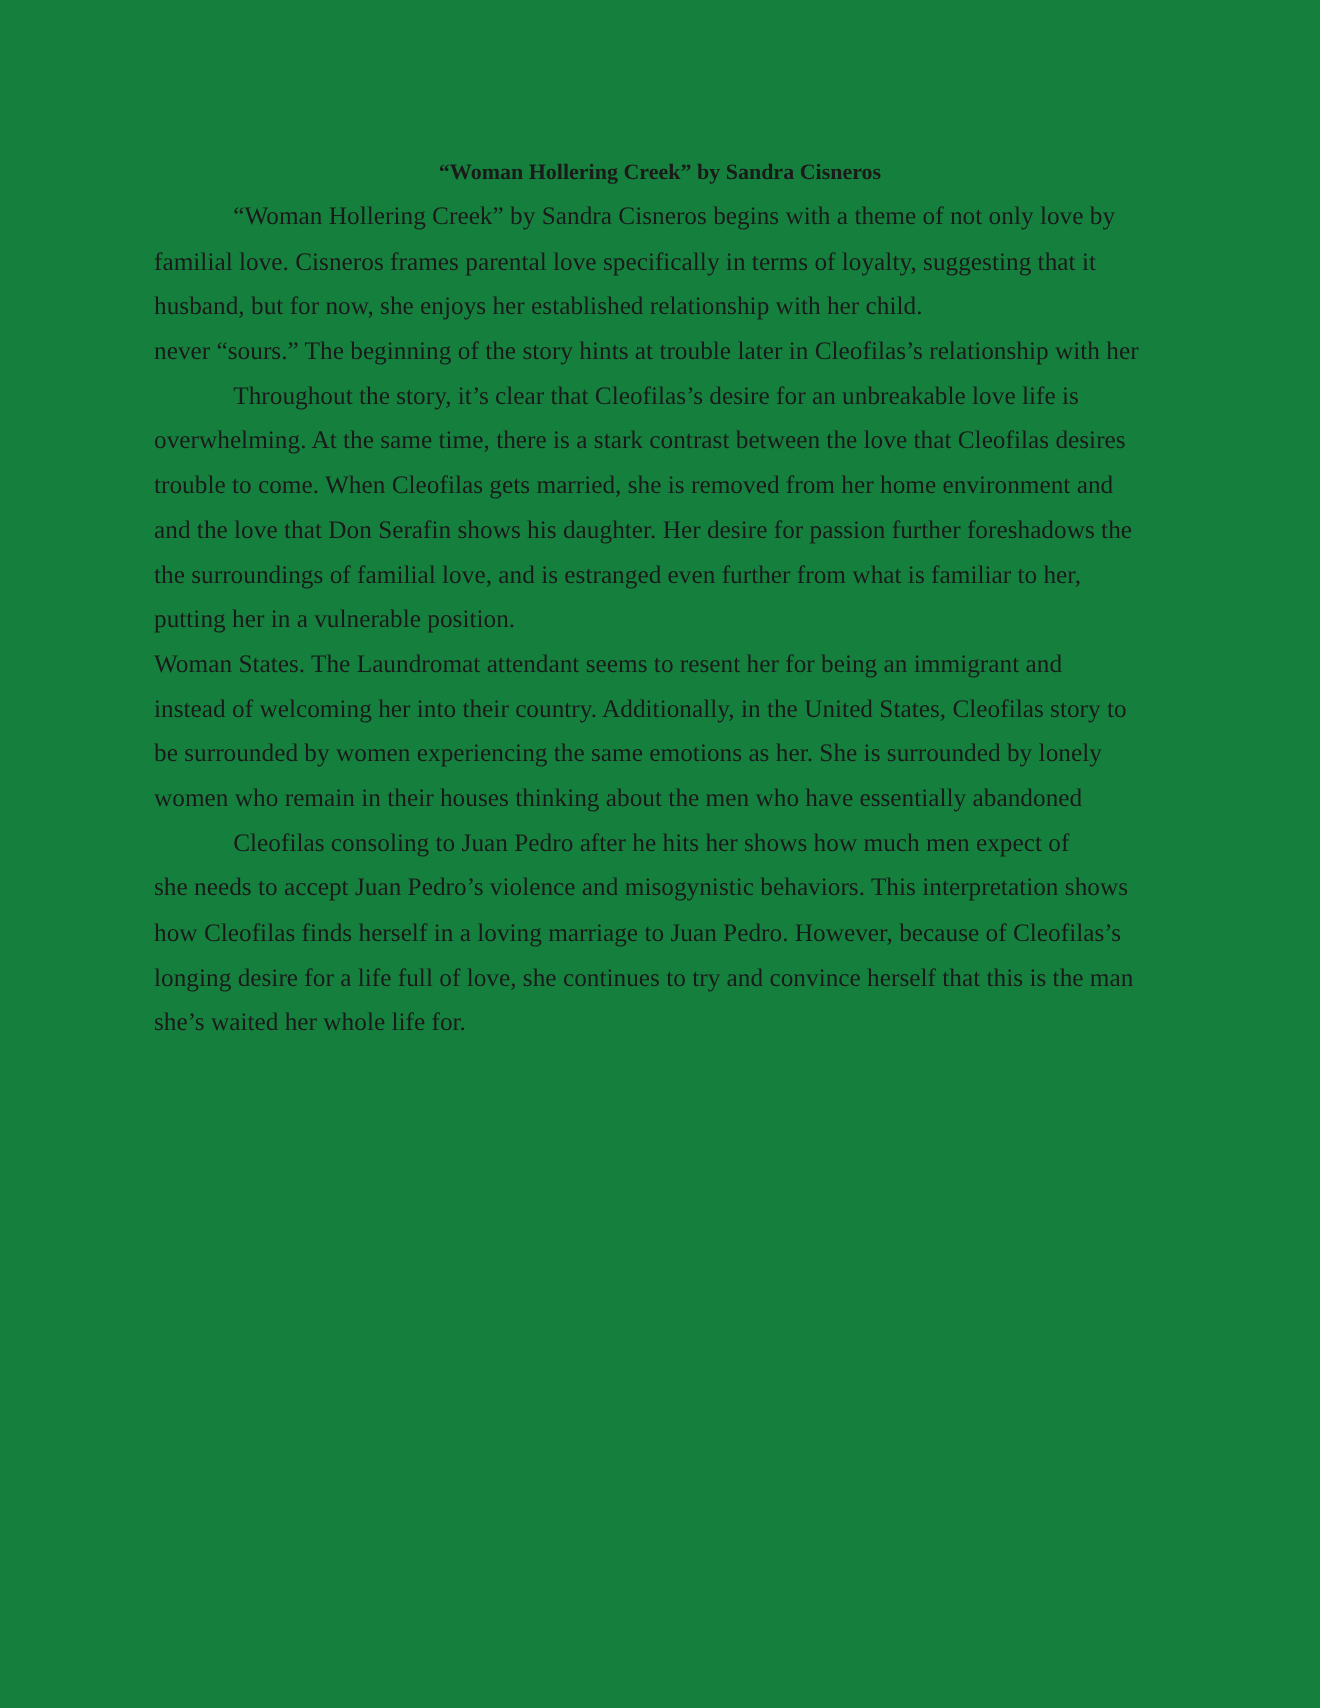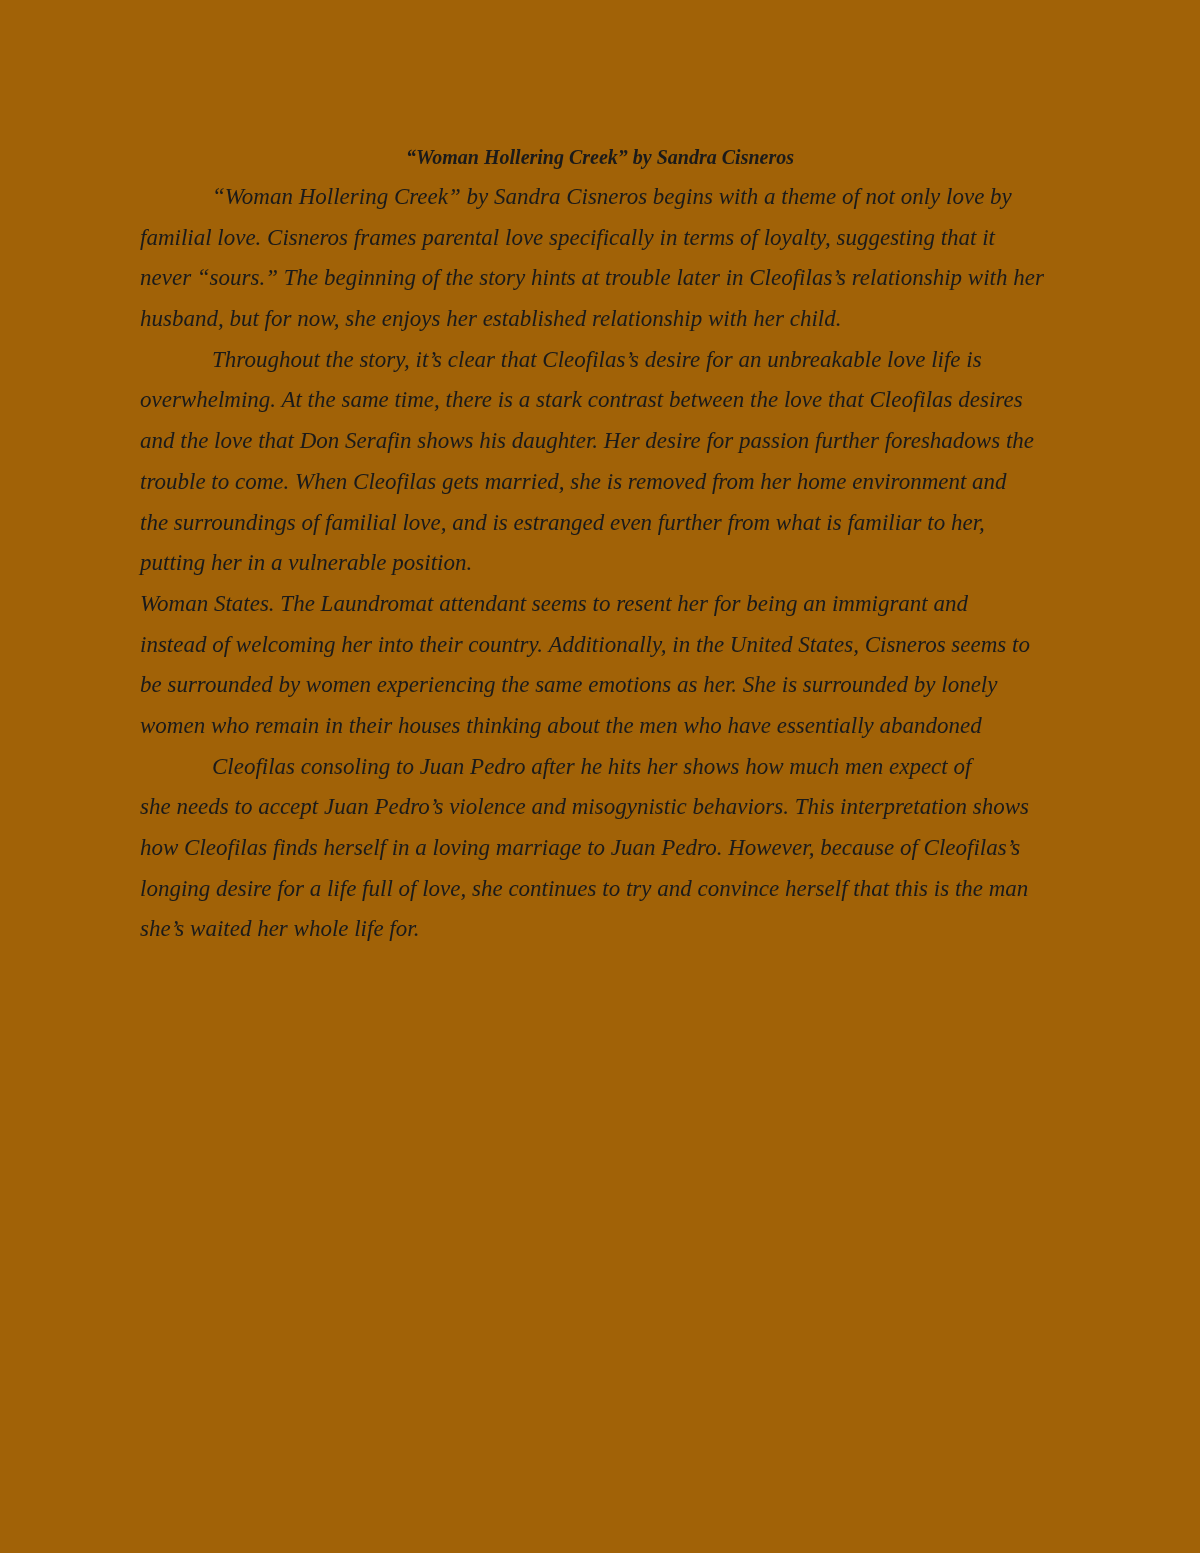--- a/index.html
+++ b/index.html
@@ -14,22 +14,21 @@
       overflow: hidden;
       font-family: "Liberation Serif", "DejaVu Serif", serif;
       color: #1a1a1a;
     }
     .page {
       position: absolute;
       left: 0;
       top: 0;
       width: 1200px;
       height: 1553px;
-      background: #a16207;
-      font-style: italic;
+      background: #15803d;
     }
     .title {
       position: absolute;
       left: 0;
       width: 1200px;
       top: 144px;
       text-align: center;
       font-weight: bold;
       font-size: 20px;
       line-height: 26px;
@@ -55,36 +54,36 @@
 <body>
 
 <div class="page">
   <div class="title">“Woman Hollering Creek” by Sandra Cisneros</div>
 
   <div class="body">
 
     <div>
       <div class="line indent">“Woman Hollering Creek” by Sandra Cisneros begins with a theme of not only love by</div>
       <div class="line">familial love. Cisneros frames parental love specifically in terms of loyalty, suggesting that it</div>
+      <div class="line">husband, but for now, she enjoys her established relationship with her child.</div>
       <div class="line">never “sours.” The beginning of the story hints at trouble later in Cleofilas’s relationship with her</div>
-      <div class="line">husband, but for now, she enjoys her established relationship with her child.</div>
     </div>
 
     <div>
       <div class="line indent">Throughout the story, it’s clear that Cleofilas’s desire for an unbreakable love life is</div>
       <div class="line">overwhelming. At the same time, there is a stark contrast between the love that Cleofilas desires</div>
+      <div class="line">trouble to come. When Cleofilas gets married, she is removed from her home environment and</div>
       <div class="line">and the love that Don Serafin shows his daughter. Her desire for passion further foreshadows the</div>
-      <div class="line">trouble to come. When Cleofilas gets married, she is removed from her home environment and</div>
       <div class="line">the surroundings of familial love, and is estranged even further from what is familiar to her,</div>
       <div class="line">putting her in a vulnerable position.</div>
     </div>
 
     <div>
       <div class="line">Woman States. The Laundromat attendant seems to resent her for being an immigrant and</div>
-      <div class="line">instead of welcoming her into their country. Additionally, in the United States, Cisneros seems to</div>
+      <div class="line">instead of welcoming her into their country. Additionally, in the United States, Cleofilas story to</div>
       <div class="line">be surrounded by women experiencing the same emotions as her. She is surrounded by lonely</div>
       <div class="line">women who remain in their houses thinking about the men who have essentially abandoned</div>
     </div>
 
     <div>
       <div class="line indent">Cleofilas consoling to Juan Pedro after he hits her shows how much men expect of</div>
       <div class="line">she needs to accept Juan Pedro’s violence and misogynistic behaviors. This interpretation shows</div>
       <div class="line">how Cleofilas finds herself in a loving marriage to Juan Pedro. However, because of Cleofilas’s</div>
       <div class="line">longing desire for a life full of love, she continues to try and convince herself that this is the man</div>
       <div class="line">she’s waited her whole life for.</div>

